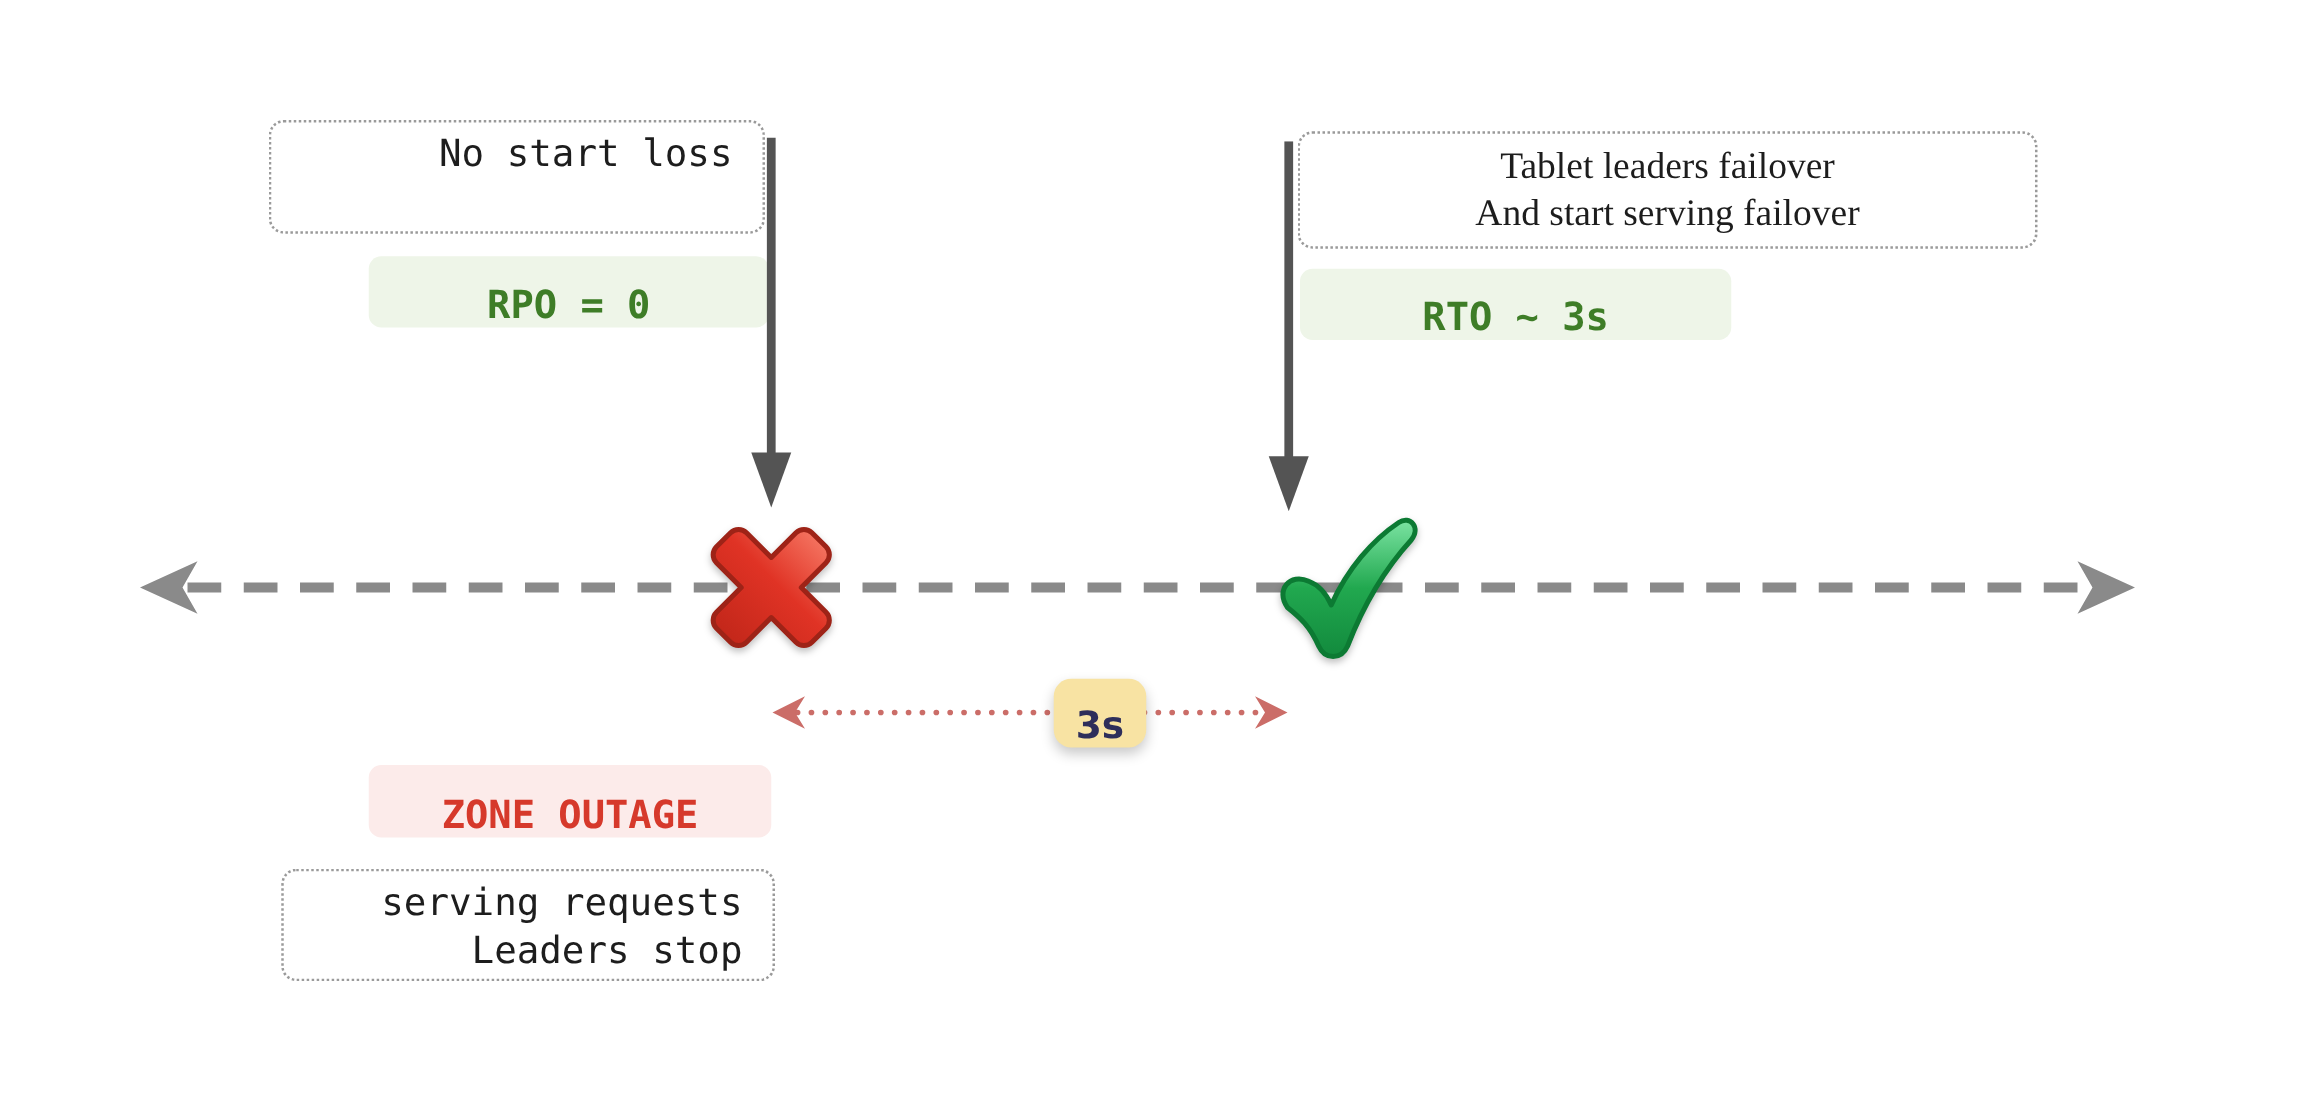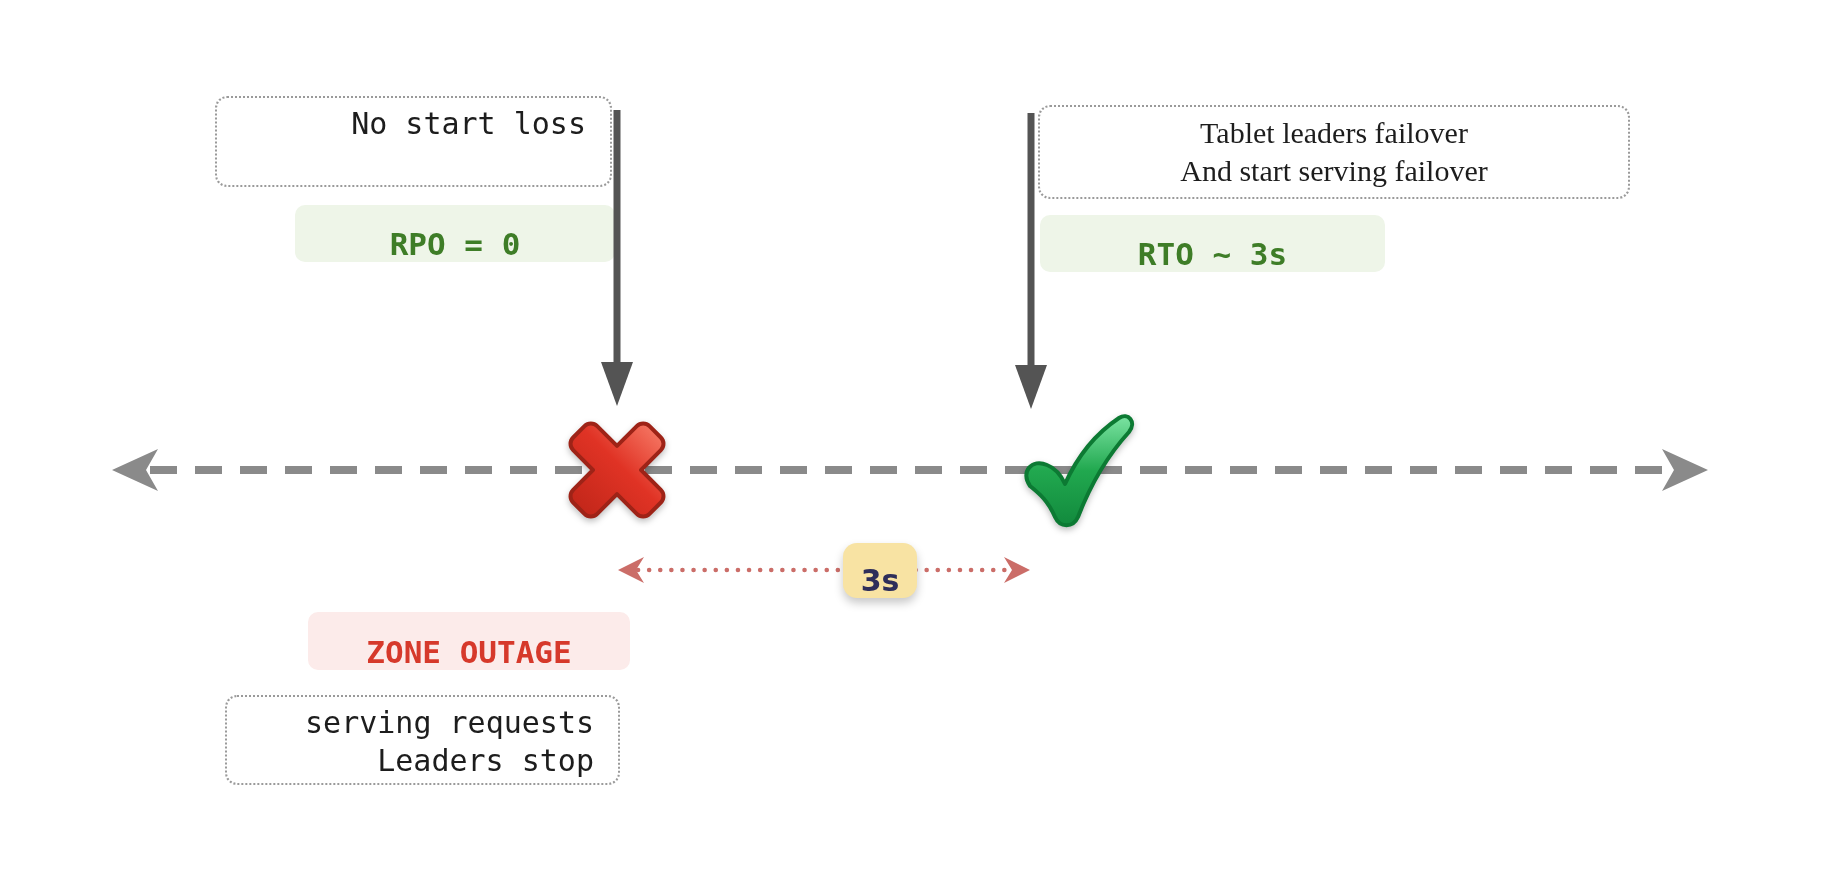--- a/index.html
+++ b/index.html
@@ -128,21 +128,21 @@
   <svg class="abs measure" style="left:604px; top:545px;" width="440" height="50" viewBox="0 0 440 50">
     <line x1="34" y1="25" x2="406" y2="25" stroke="#cb6d68" stroke-width="4.5" stroke-dasharray="0.1 11" stroke-linecap="round"></line>
     <polygon points="14,25 40,12 32,25 40,38" fill="#cb6d68"></polygon>
     <polygon points="426,25 400,12 408,25 400,38" fill="#cb6d68"></polygon>
   </svg>
 
   <div class="abs badge interval" style="left:803px; top:543px; width:74px; height:55px;margin-left:40px;">
     <span>3s</span>
   </div>
 
-  <div class="abs badge red" style="left:295px; top:612px; width:322px; height:58px;margin-left:13px;">
+  <div class="abs badge red" style="left:295px; top:612px; width:322px; height:58px;">
     <span>ZONE OUTAGE</span>
   </div>
 
   <div class="abs note right-align" style="left:225px; top:695px; width:395px; height:90px;">
     <div>serving requests</div>
     <div>Leaders stop</div>
   </div>
 
 </div>
 

